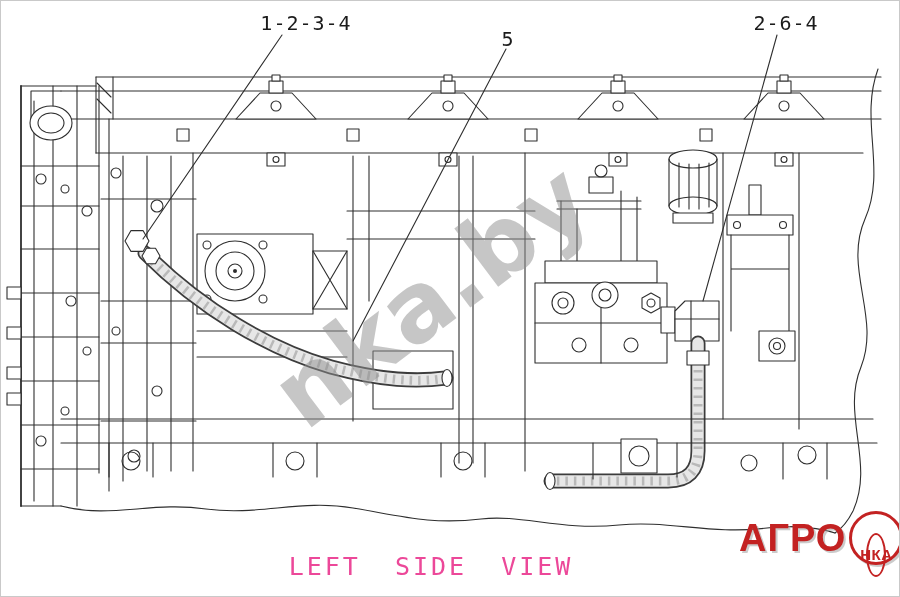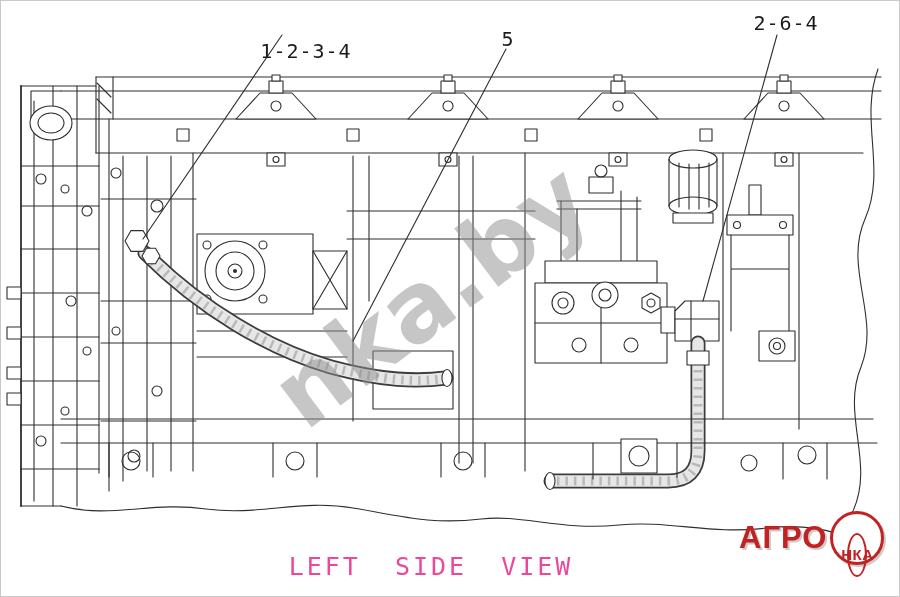--- a/index.html
+++ b/index.html
@@ -57,21 +57,21 @@
     pointer-events:none;
     white-space:nowrap;
   }
   .logo{
     position:absolute;
     left:738px;top:510px;
     display:flex;align-items:center;gap:3px;
     font-family:"Liberation Sans", sans-serif;
   }
   .logo-text{
-    font-size:31px;
+    font-size:38px;
     font-weight:800;
     letter-spacing:1px;
     color:var(--accent);
     text-shadow:2px 2px 0 rgba(160,160,160,.55);
   }
   .logo-badge{
     width:54px;height:54px;border-radius:50%;
     border:3px solid var(--accent);
     display:flex;align-items:center;justify-content:center;
     box-shadow:2px 2px 0 rgba(160,160,160,.55);
@@ -290,21 +290,21 @@
 
     <g>
       <path class="ln" d="M281 34 L142 238"></path>
       <path class="ln" d="M505 48 L352 340"></path>
       <path class="ln" d="M776 34 L702 300"></path>
     </g>
   </svg>
 
   <div class="watermark">nka.by</div>
 
-  <div class="callout" style="left:305px;top:10px;margin-top:28px;">1-2-3-4</div>
+  <div class="callout" style="left:305px;top:10px;">1-2-3-4</div>
   <div class="callout" style="left:507px;top:26px;">5</div>
   <div class="callout" style="left:785px;top:10px;text-align:right;">2-6-4</div>
 
   <div class="caption">LEFT SIDE VIEW</div>
 
   <div class="logo">
     <span class="logo-text">АГРО</span>
     <span class="logo-badge">
       <span class="logo-badge-inner">НКА</span>
     </span>

